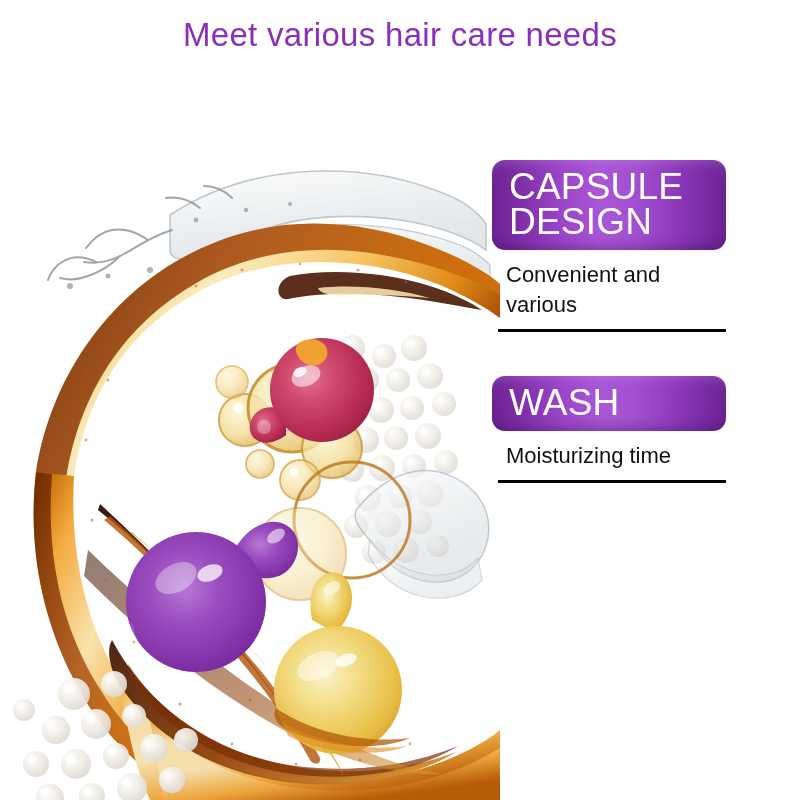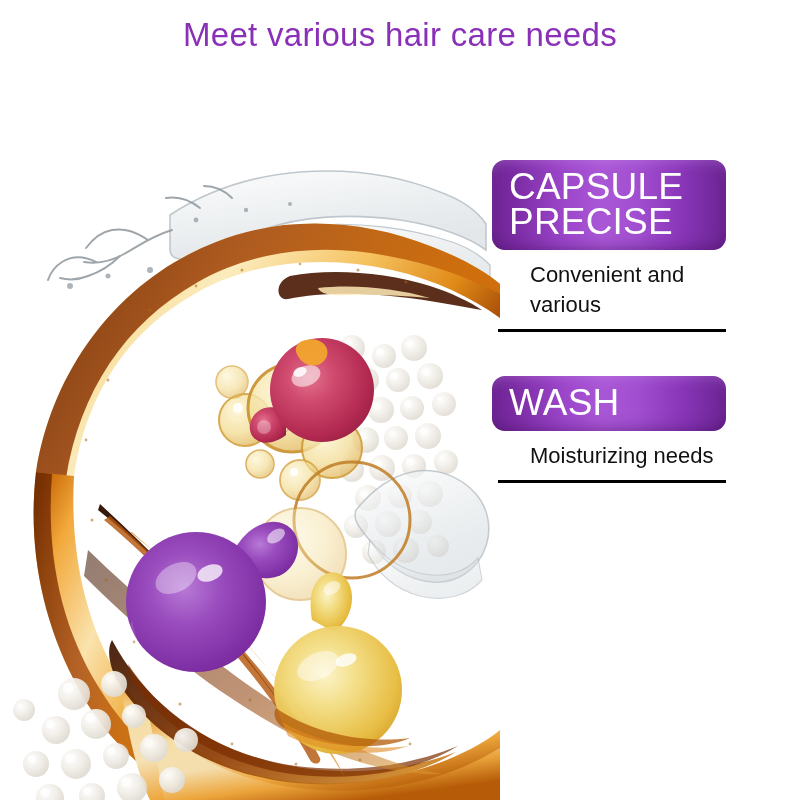--- a/index.html
+++ b/index.html
@@ -91,21 +91,21 @@
   }
 
   .desc {
     margin: 10px 0 0 14px;
     color: #111111;
     font-size: 22px;
     line-height: 30px;
     font-weight: 400;
     font-family: "Liberation Sans", sans-serif;
   }
-  .desc div { white-space: nowrap; margin-left: 24px; }
+  .desc div { white-space: nowrap; }
 
   .divider {
     margin: 9px 0 0 6px;
     width: 228px;
     height: 3px;
     background: #000000;
   }
 
   .gap-1 { height: 22px; }
   .gap-2 { height: 22px; }
@@ -433,38 +433,38 @@
         </g>
       </g>
     </svg>
   </div>
 
   <div id="features">
 
     <div class="feature">
       <div class="badge">
         <div class="badge-line">CAPSULE</div>
-        <div class="badge-line">PRECISE</div>
+        <div class="badge-line">DESIGN</div>
       </div>
       <div class="desc">
         <div>Convenient and</div>
         <div>various</div>
       </div>
       <div class="divider"></div>
     </div>
 
     <div class="gap-1"></div>
 
 
     <div class="gap-2"></div>
 
     <div class="feature">
       <div class="badge">
         <div class="badge-line">WASH</div>
       </div>
       <div class="desc">
-        <div>Moisturizing needs</div>
+        <div>Moisturizing time</div>
       </div>
       <div class="divider"></div>
     </div>
 
   </div>
 </div>
 
 </body></html>

